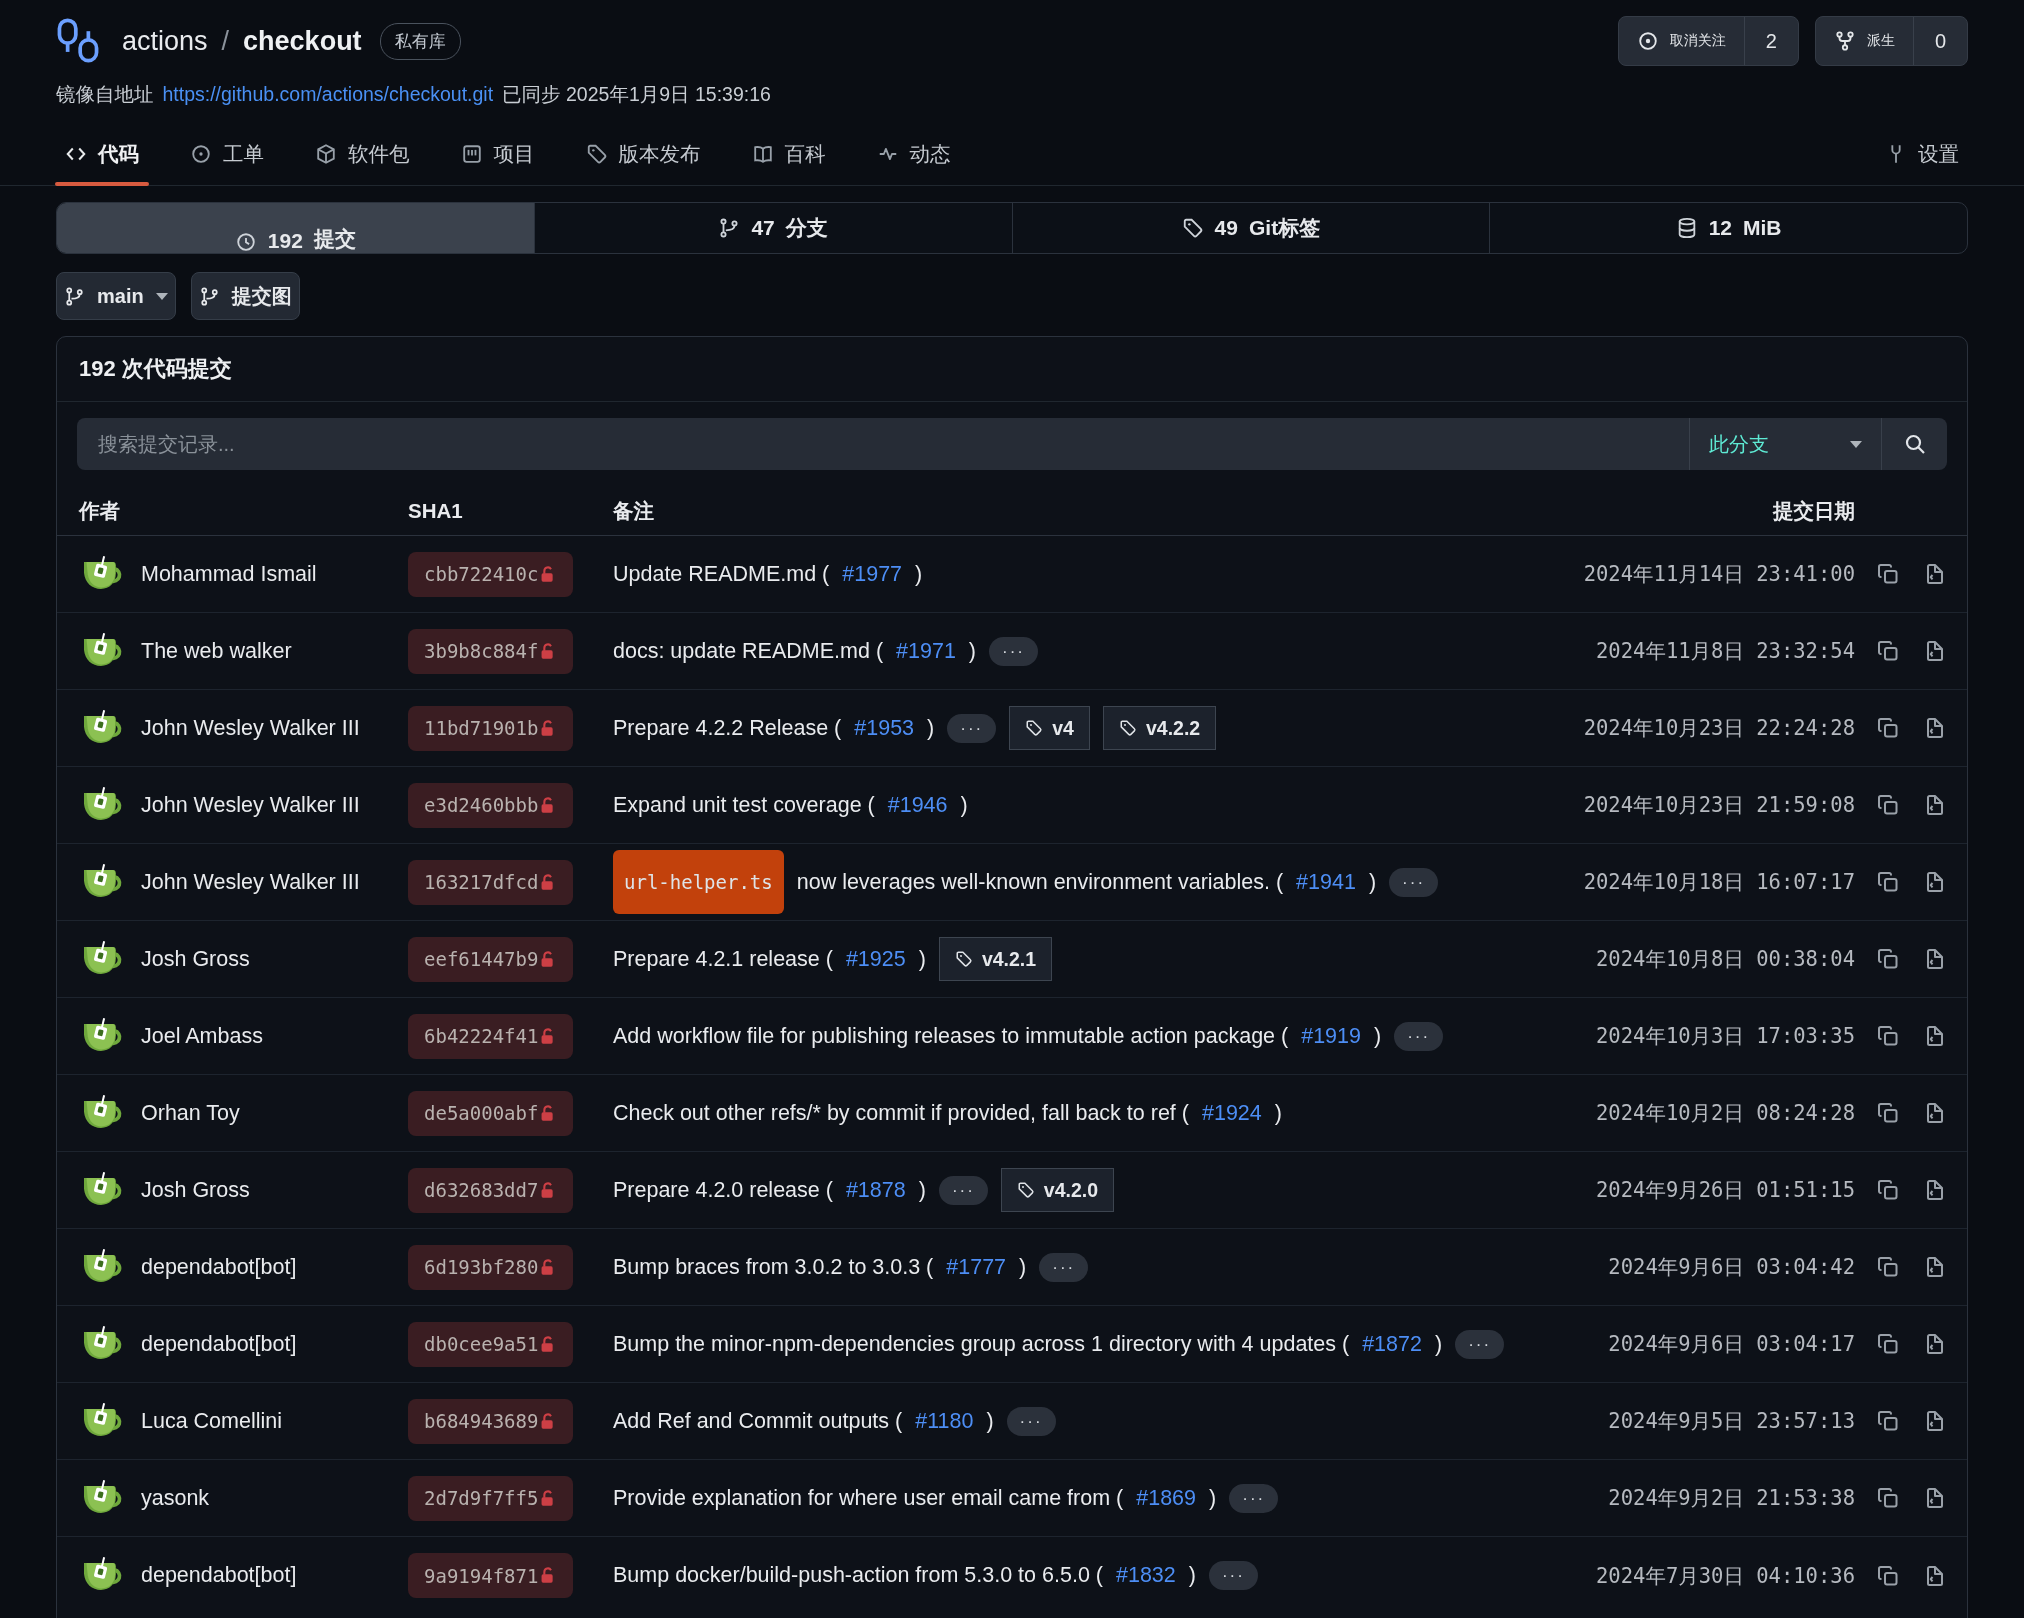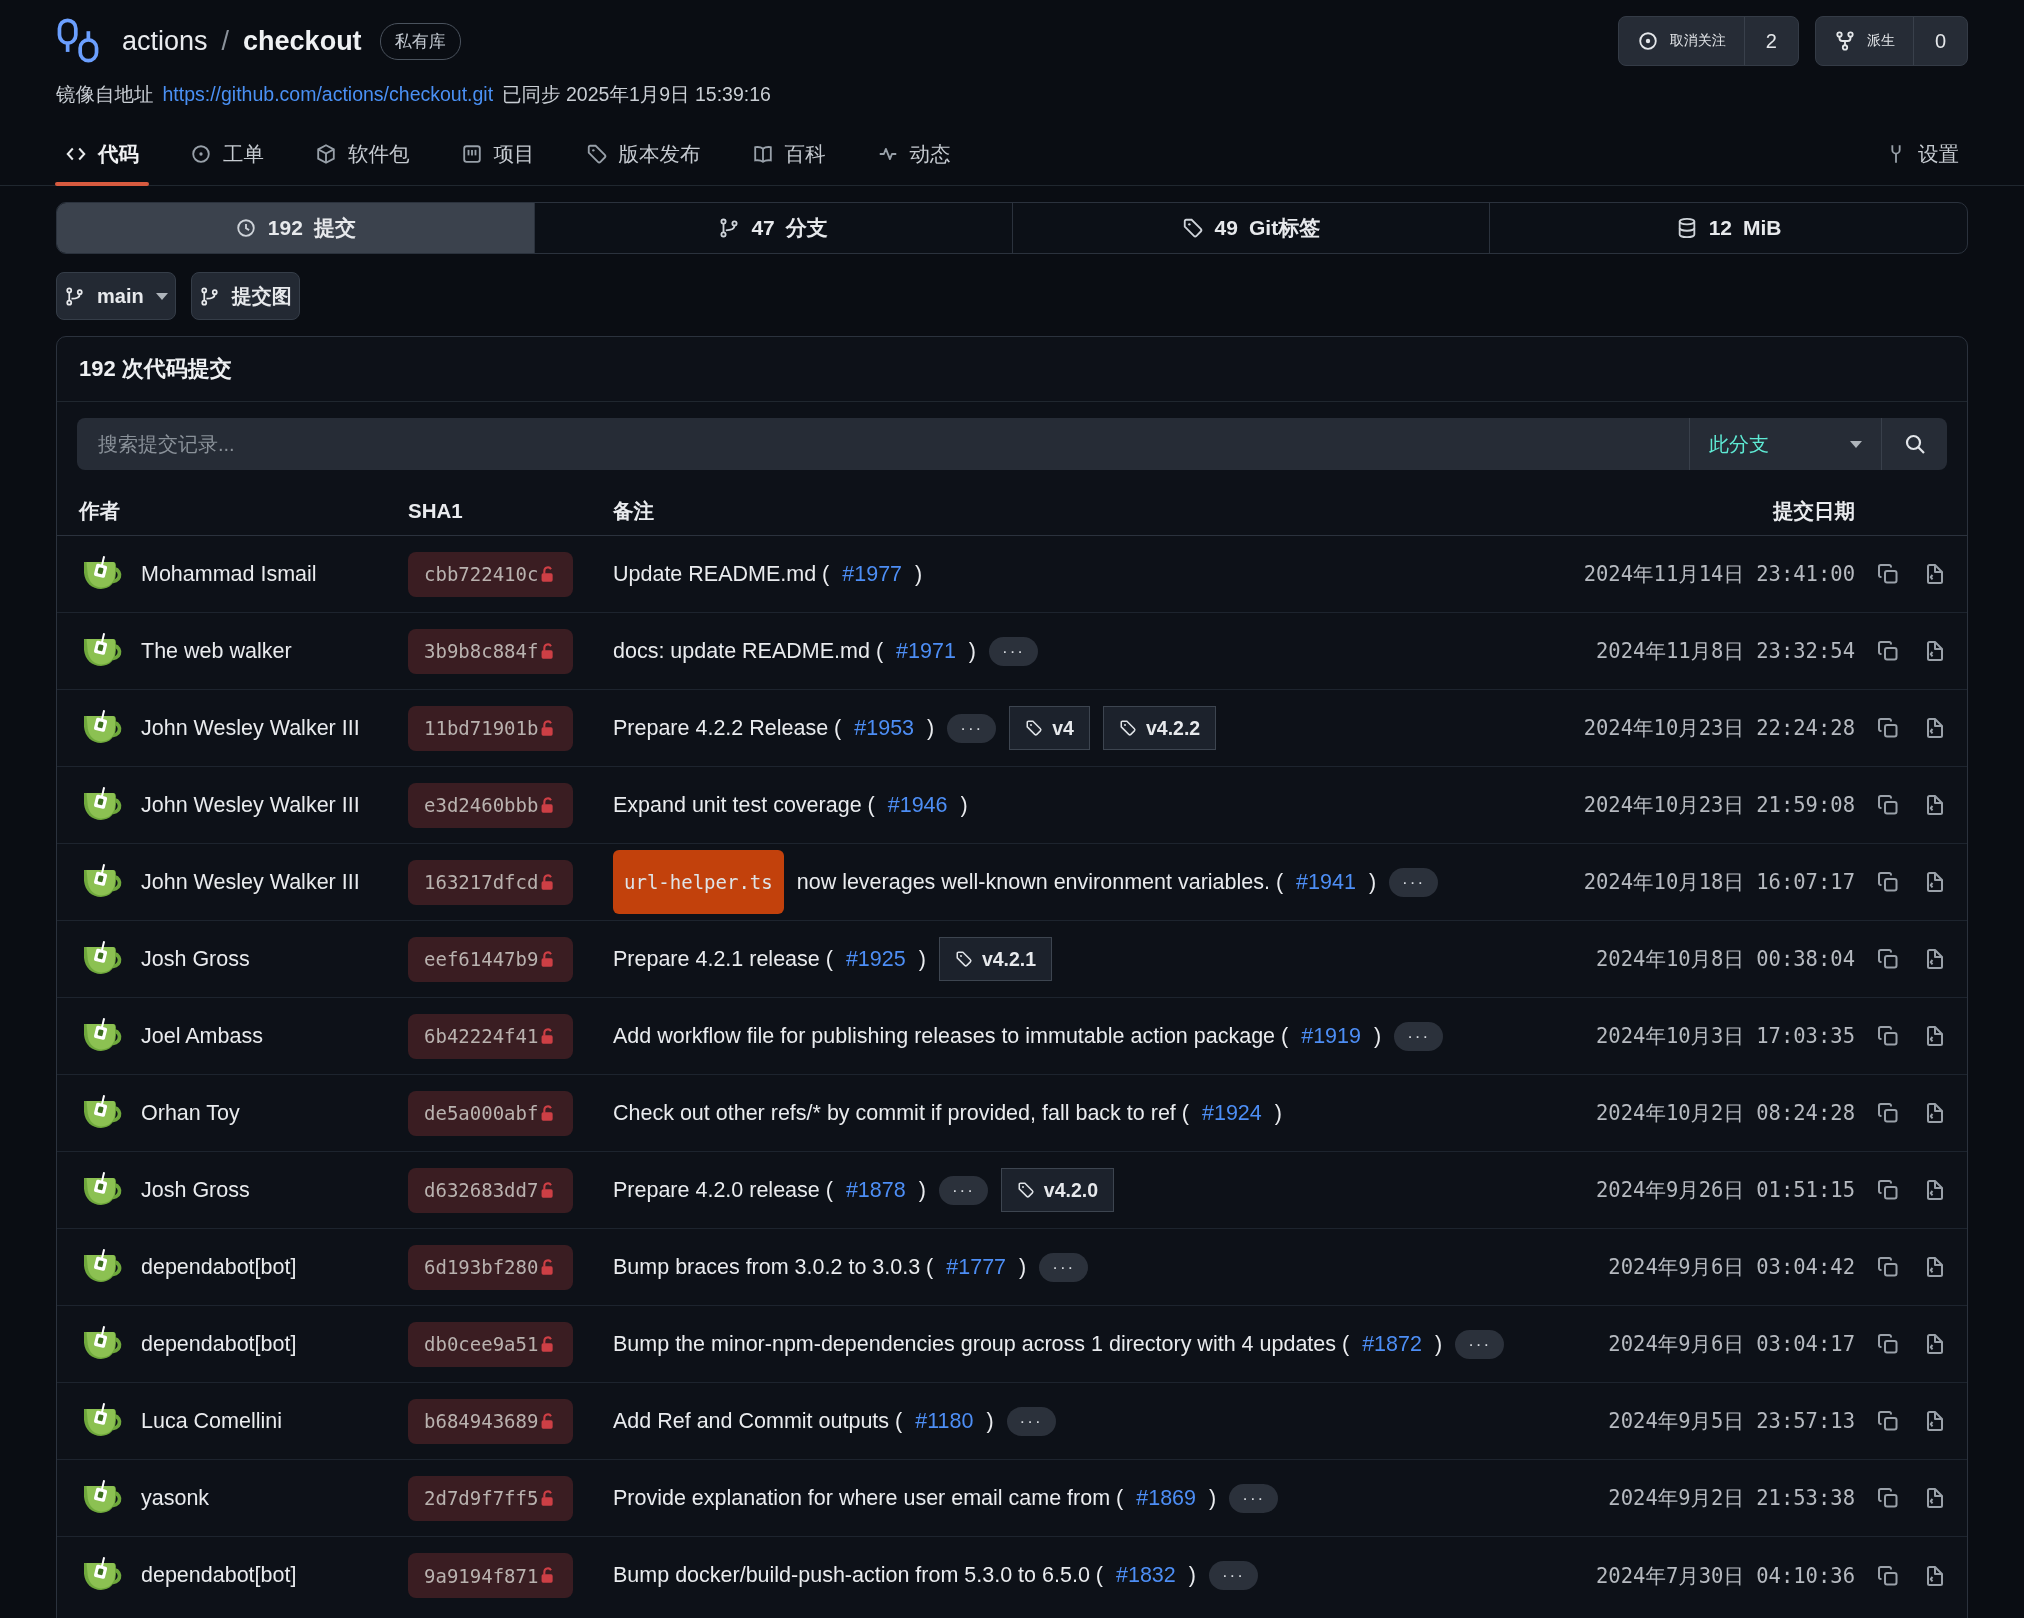--- a/index.html
+++ b/index.html
@@ -60,21 +60,21 @@
 
   
   .stats {
     margin-top:16px; height:52px; display:flex;
     border:1px solid #2b323d; border-radius:10px; overflow:hidden; background:#0c1017;
   }
   .stat {
     flex:1; display:flex; align-items:center; justify-content:center; gap:11px;
     font-size:21px; font-weight:600; color:#e7e9ec; border-left:1px solid #2b323d;
   }
-  .stat:first-child { border-left:none; }
+  .stat:first-child { border-left:none;align-items:flex-end; }
   .stat.active { background:#3b424d; }
   .stat .sicon { color:#ced3d9; }
 
   
   .branch-row { margin-top:18px; display:flex; gap:15px; }
   .tool-btn {
     display:inline-flex; align-items:center; gap:12px; height:48px; padding:0 7px;
     background:#232933; border:1px solid #353d48; border-radius:8px;
     color:#e7e9ec; font-size:20px; font-weight:600;
   }

